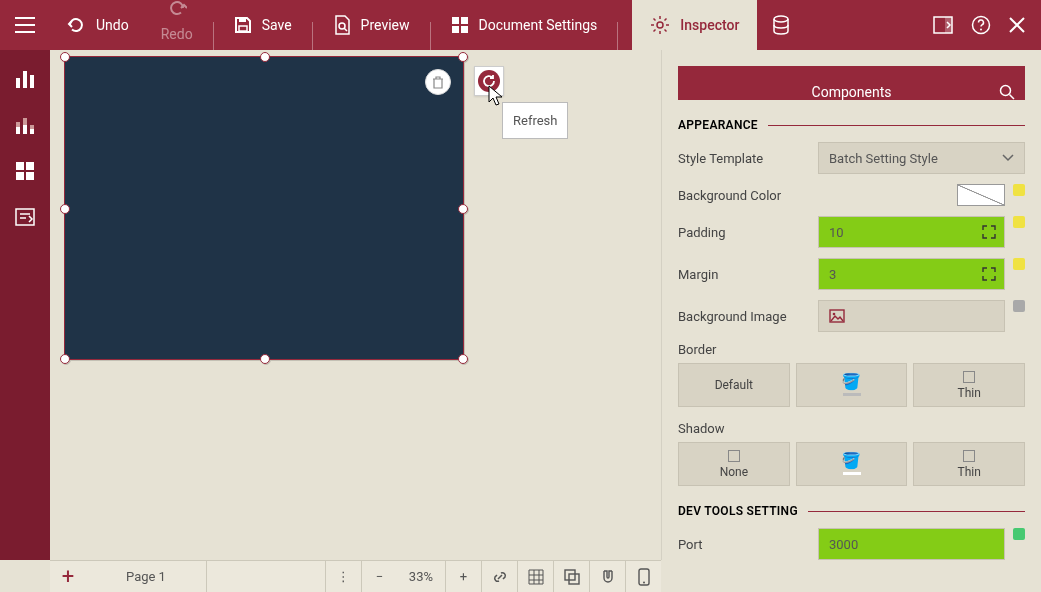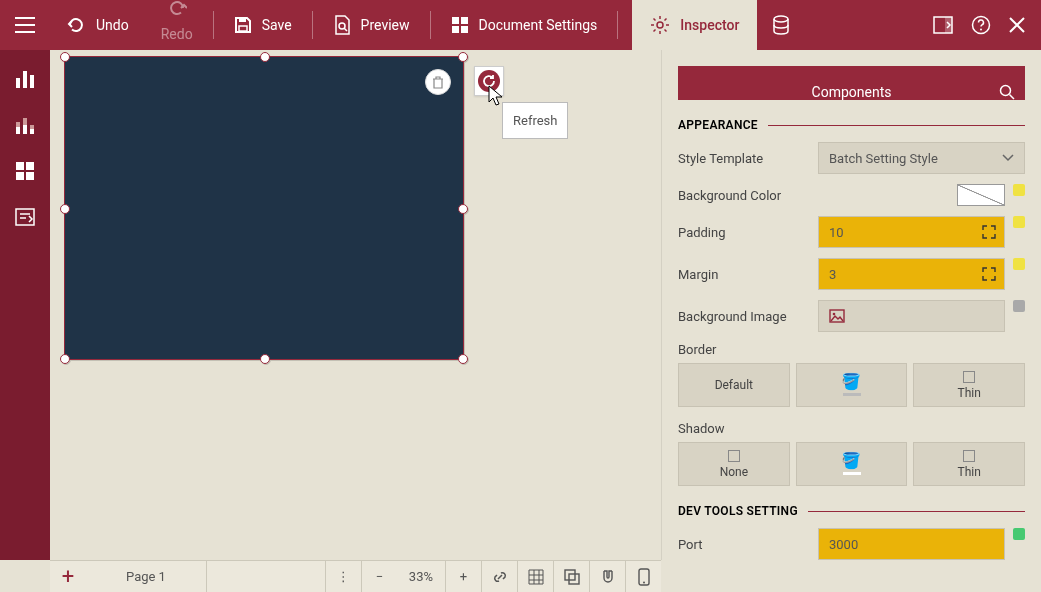--- a/index.html
+++ b/index.html
@@ -1,21 +1,21 @@
 <!DOCTYPE html>
 <html><head>
 <meta charset="utf-8">
 <style>
 * { box-sizing: border-box; margin: 0; padding: 0; font-family: -apple-system, "Segoe UI", Roboto, sans-serif; }
 html, body { width: 1041px; height: 592px; overflow: hidden; background: #e6e2d4; }
 
 
 .topbar { height: 50px; background: #95283b; display: flex; align-items: center; color: #fff; font-size: 14px; }
 .topbar .ham { width: 50px; height: 50px; display: flex; align-items: center; justify-content: center; }
-.topbar .grp { display: flex; align-items: center; height: 100%; }
+.topbar .grp { display: flex; align-items: flex-end; height: 100%; }
 .topbar .btn { display: flex; align-items: center; gap: 10px; padding: 0 16px; height: 100%; cursor: pointer; }
 .topbar .btn.disabled { opacity: .45; cursor: default; flex-direction: column; }
 .topbar .sep { width: 1px; height: 28px; background: rgba(255,255,255,.35); margin: 0 4px; }
 .topbar .spacer { flex: 0 0 10px; }
 .topbar .inspector-tab { background: #e6e2d4; color: #95283b; height: 50px; display: flex; align-items: center; gap: 10px; padding: 4px 18px; font-weight: 500; }
 .topbar .right { margin-left: auto; display: flex; align-items: center; gap: 18px; padding-right: 16px; }
 .icon { display: inline-flex; }
 .icon svg { fill: currentColor; }
 
 
@@ -38,21 +38,21 @@
 .panel { position: absolute; right: 0; top: 50px; width: 380px; bottom: 32px; background: #e6e2d4; padding: 16px 16px 16px 16px; border-left: 1px solid rgba(0,0,0,.08); overflow: hidden; }
 .components-bar { background: #95283b; color: #fff; height: 34px; display: flex; align-items: flex-end; justify-content: center; position: relative; font-size: 14px; }
 .components-bar .search { position: absolute; right: 10px; color: #fff; }
 .section-h { display: flex; align-items: center; gap: 10px; margin: 18px 0 10px; color: #000000; font-size: 12px; font-weight: 600; letter-spacing: .3px; }
 .section-h .line { flex: 1; height: 1px; background: #95283b; }
 .row { display: flex; align-items: center; margin-bottom: 10px; font-size: 13px; color: #444; }
 .row .lbl { width: 140px; }
 .row .ctl { flex: 1; display: flex; align-items: flex-start; gap: 8px; }
 .select { flex: 1; height: 32px; background: #d8d3c4; border: 1px solid #c7c2b3; display: flex; align-items: center; padding: 0 10px; color: #555; font-size: 13px; position: relative; }
 .select .chev { position: absolute; right: 10px; }
-.input { flex: 1; height: 32px; background: #eab308; border: 1px solid #c7c2b3; display: flex; align-items: center; padding: 0 10px; color: #555; font-size: 13px; position: relative; }
+.input { flex: 1; height: 32px; background: #84cc16; border: 1px solid #c7c2b3; display: flex; align-items: center; padding: 0 10px; color: #555; font-size: 13px; position: relative; }
 .input .exp { position: absolute; right: 8px; color: #555; }
 .swatch-box { width: 48px; height: 22px; border: 1px solid #999; background: #fff; position: relative; }
 .swatch-box::after { content: ""; position: absolute; left: 0; top: 0; right: 0; bottom: 0; background: linear-gradient(to top right, transparent 48%, #999 49%, #999 51%, transparent 52%); }
 .indic { width: 12px; height: 12px; border-radius: 2px; }
 .indic.yellow{background:#f0e242}.indic.grey{background:#a9a9a9}.indic.green{background:#47c971}
 .img-input { flex:1; height:32px; background:#d8d3c4; border:1px solid #c7c2b3; display:flex; align-items:center; padding:0 10px; color:#95283b; }
 .seg { display: flex; gap: 6px; margin-top: 6px; }
 .seg .seg-btn { flex: 1; height: 44px; background: #d8d3c4; border: 1px solid #c7c2b3; display: flex; flex-direction: column; align-items: center; justify-content: center; gap: 3px; font-size: 12px; color: #444; cursor: pointer; }
 .seg .seg-btn .sq { width: 12px; height: 12px; border: 1px solid #888; }
 .seg .seg-btn .paint { color:#95283b; font-size:16px; line-height:1; }

